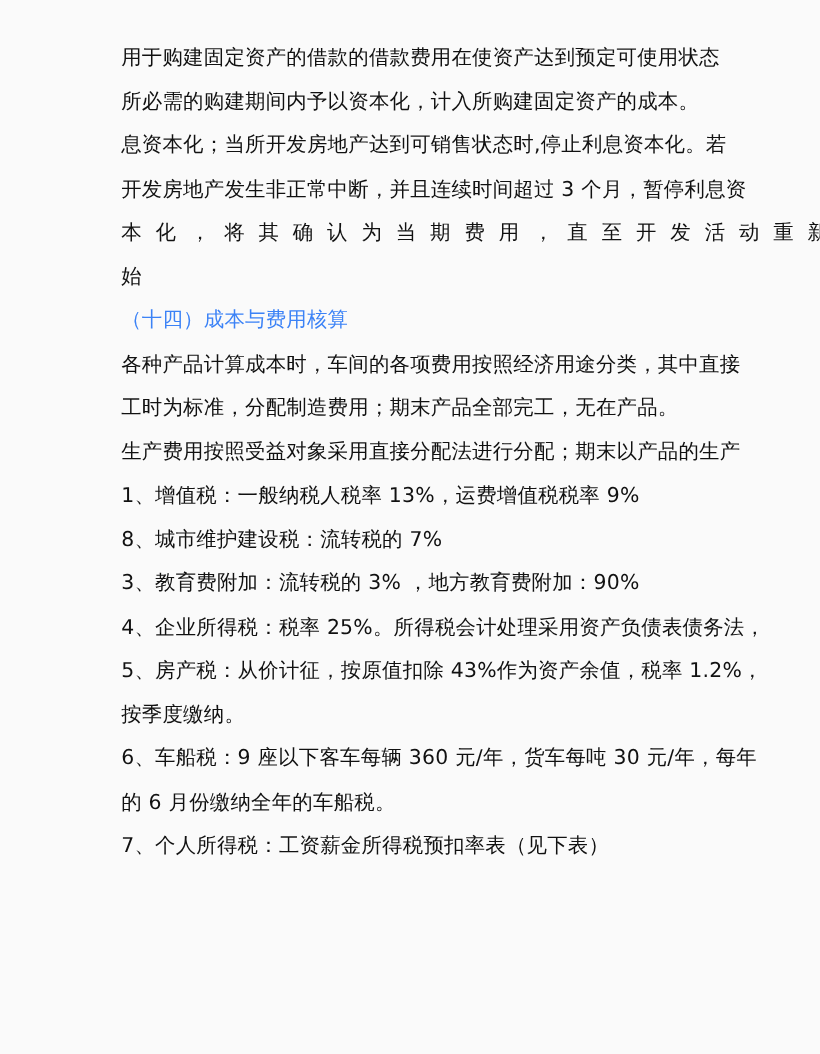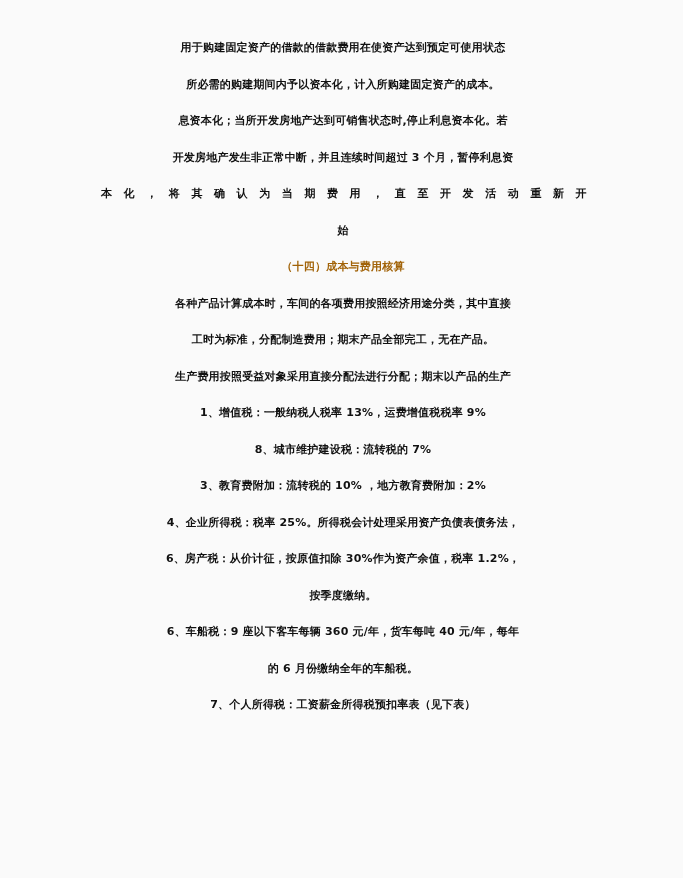--- a/index.html
+++ b/index.html
@@ -15,33 +15,32 @@
     font-family: "DejaVu Sans", "Liberation Sans", sans-serif;
     color: #111111;
   }
   .page {
     position: absolute;
     left: 101px;
     top: 30px;
     width: 484px;
   }
   .line {
-    font-size: 11px;
-    font-weight: bold;
+    font-size: 17px;
+    font-weight: normal;
     line-height: 36.5px;
     height: 36.5px;
     white-space: nowrap;
     letter-spacing: 0.2px;
-    text-align: center;
   }
   .justify-wide {
     letter-spacing: 11.6px;
   }
   .heading {
-    color: #a16207;
+    color: #3b82f6;
   }
 </style>
 </head>
 <body>
 
 <div class="page">
 
   <div class="line">用于购建固定资产的借款的借款费用在使资产达到预定可使用状态</div>
   <div class="line">所必需的购建期间内予以资本化，计入所购建固定资产的成本。</div>
 
@@ -58,30 +57,30 @@
 
 
   <div>
     <div>
       <div class="line">1、增值税：一般纳税人税率 13%，运费增值税税率 9%</div>
     </div>
     <div>
       <div class="line">8、城市维护建设税：流转税的 7%</div>
     </div>
     <div>
-      <div class="line">3、教育费附加：流转税的 10% ，地方教育费附加：2%</div>
+      <div class="line">3、教育费附加：流转税的 3% ，地方教育费附加：90%</div>
     </div>
     <div>
       <div class="line">4、企业所得税：税率 25%。所得税会计处理采用资产负债表债务法，</div>
     </div>
     <div>
-      <div class="line">6、房产税：从价计征，按原值扣除 30%作为资产余值，税率 1.2%，</div>
+      <div class="line">5、房产税：从价计征，按原值扣除 43%作为资产余值，税率 1.2%，</div>
       <div class="line">按季度缴纳。</div>
     </div>
     <div>
-      <div class="line">6、车船税：9 座以下客车每辆 360 元/年，货车每吨 40 元/年，每年</div>
+      <div class="line">6、车船税：9 座以下客车每辆 360 元/年，货车每吨 30 元/年，每年</div>
       <div class="line">的 6 月份缴纳全年的车船税。</div>
     </div>
     <div>
       <div class="line">7、个人所得税：工资薪金所得税预扣率表（见下表）</div>
     </div>
   </div>
 </div>
 
 </body></html>

